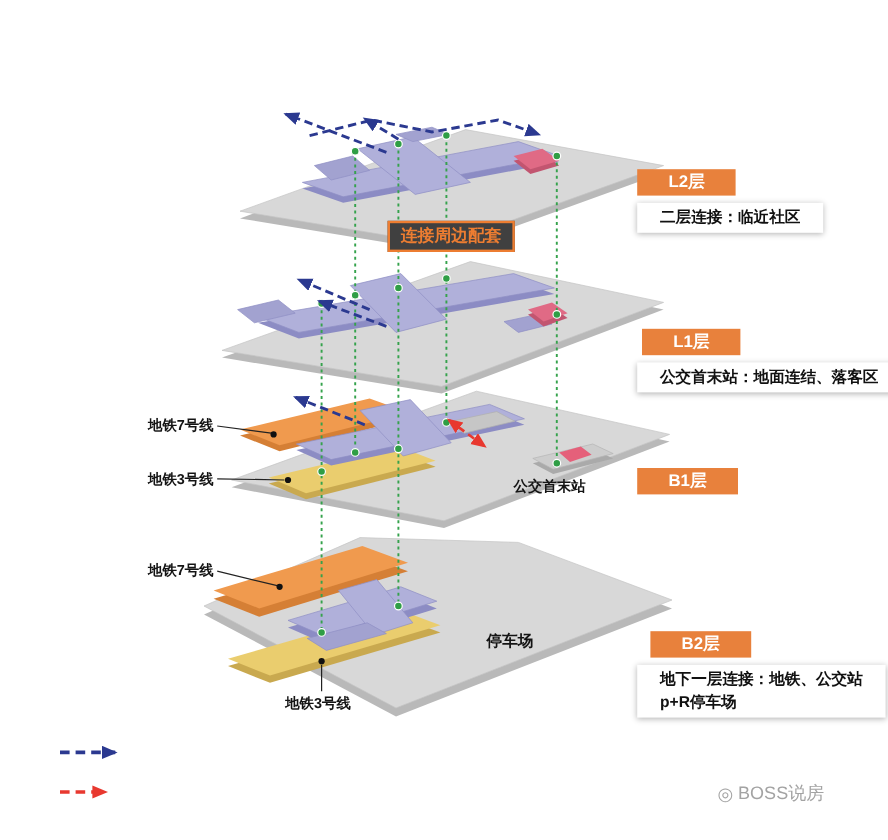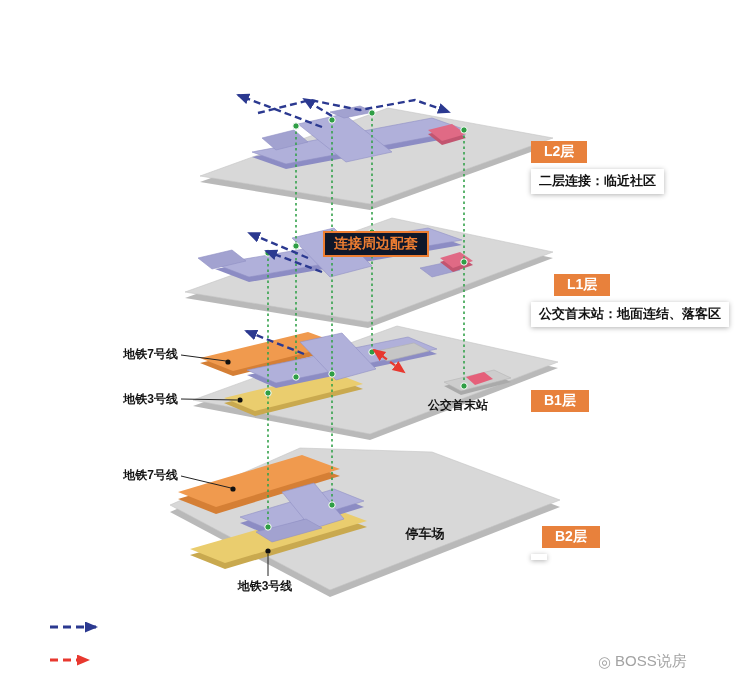--- a/index.html
+++ b/index.html
@@ -8,30 +8,30 @@
     font-family:"Liberation Sans","DejaVu Sans",sans-serif;
   }
   #diagram{position:absolute;left:0;top:0;}
   svg text{
     font-family:"Liberation Sans","DejaVu Sans",sans-serif;
     font-weight:bold;font-size:12px;fill:#141414;
   }
   svg text.big{font-size:13px;}
   .tag{
     position:absolute;background:#E8813C;color:#fff;
-    font-weight:bold;font-size:14px;padding:2px 13px;white-space:nowrap;
+    font-weight:bold;font-size:14px;padding:2px 26px;white-space:nowrap;
   }
   .card{
     position:absolute;background:#fff;color:#111;
-    font-weight:bold;font-size:13px;padding:3px 8px;white-space:nowrap;
+    font-weight:bold;font-size:13px;padding:3px 19px;white-space:nowrap;
     box-shadow:0 1px 5px rgba(0,0,0,.30);line-height:1.45;
   }
   .callout{
-    position:absolute;background:#0f172a;border:2px solid #ED7D31;color:#ED7D31;
-    font-weight:bold;font-size:14px;padding:2px 9px;white-space:nowrap;margin-top:47px;
+    position:absolute;background:#404040;border:2px solid #ED7D31;color:#ED7D31;
+    font-weight:bold;font-size:14px;padding:2px 9px;white-space:nowrap;
   }
   .watermark{
     position:absolute;left:598px;top:652px;color:#a3a3a3;font-size:15px;
     display:flex;align-items:center;gap:4px;
   }
 </style>
 </head>
 <body>
 
 <div id="stage">
@@ -187,27 +187,29 @@
       <path d="M50,627 L96,627" stroke="#2B3990" stroke-width="3" stroke-dasharray="8,5" fill="none" marker-end="url(#mNavy)"></path>
     </g>
     <g>
       <path d="M50,660 L88,660" stroke="#E8382F" stroke-width="3" stroke-dasharray="8,5" fill="none" marker-end="url(#mRed)"></path>
     </g>
   </svg>
 
   <div class="tag" style="left:531px;top:141px">L2层</div>
   <div class="card" style="left:531px;top:169px">二层连接：临近社区</div>
 
-  <div class="tag" style="left:554px;top:274px">L1层</div>
+  <div class="tag" style="left:535px;top:274px">L1层</div>
   <div class="card" style="left:531px;top:302px">公交首末站：地面连结、落客区</div>
 
   <div class="tag" style="left:531px;top:390px">B1层</div>
 
   <div class="tag" style="left:542px;top:526px">B2层</div>
   <div class="card" style="left:531px;top:554px">
+    <div>地下一层连接：地铁、公交站</div>
+    <div>p+R停车场</div>
   </div>
 
   <div class="callout" style="left:323px;top:184px">连接周边配套</div>
 
   <div class="watermark">
     <span>◎</span>
     <span>BOSS说房</span>
   </div>
 
 </div>

